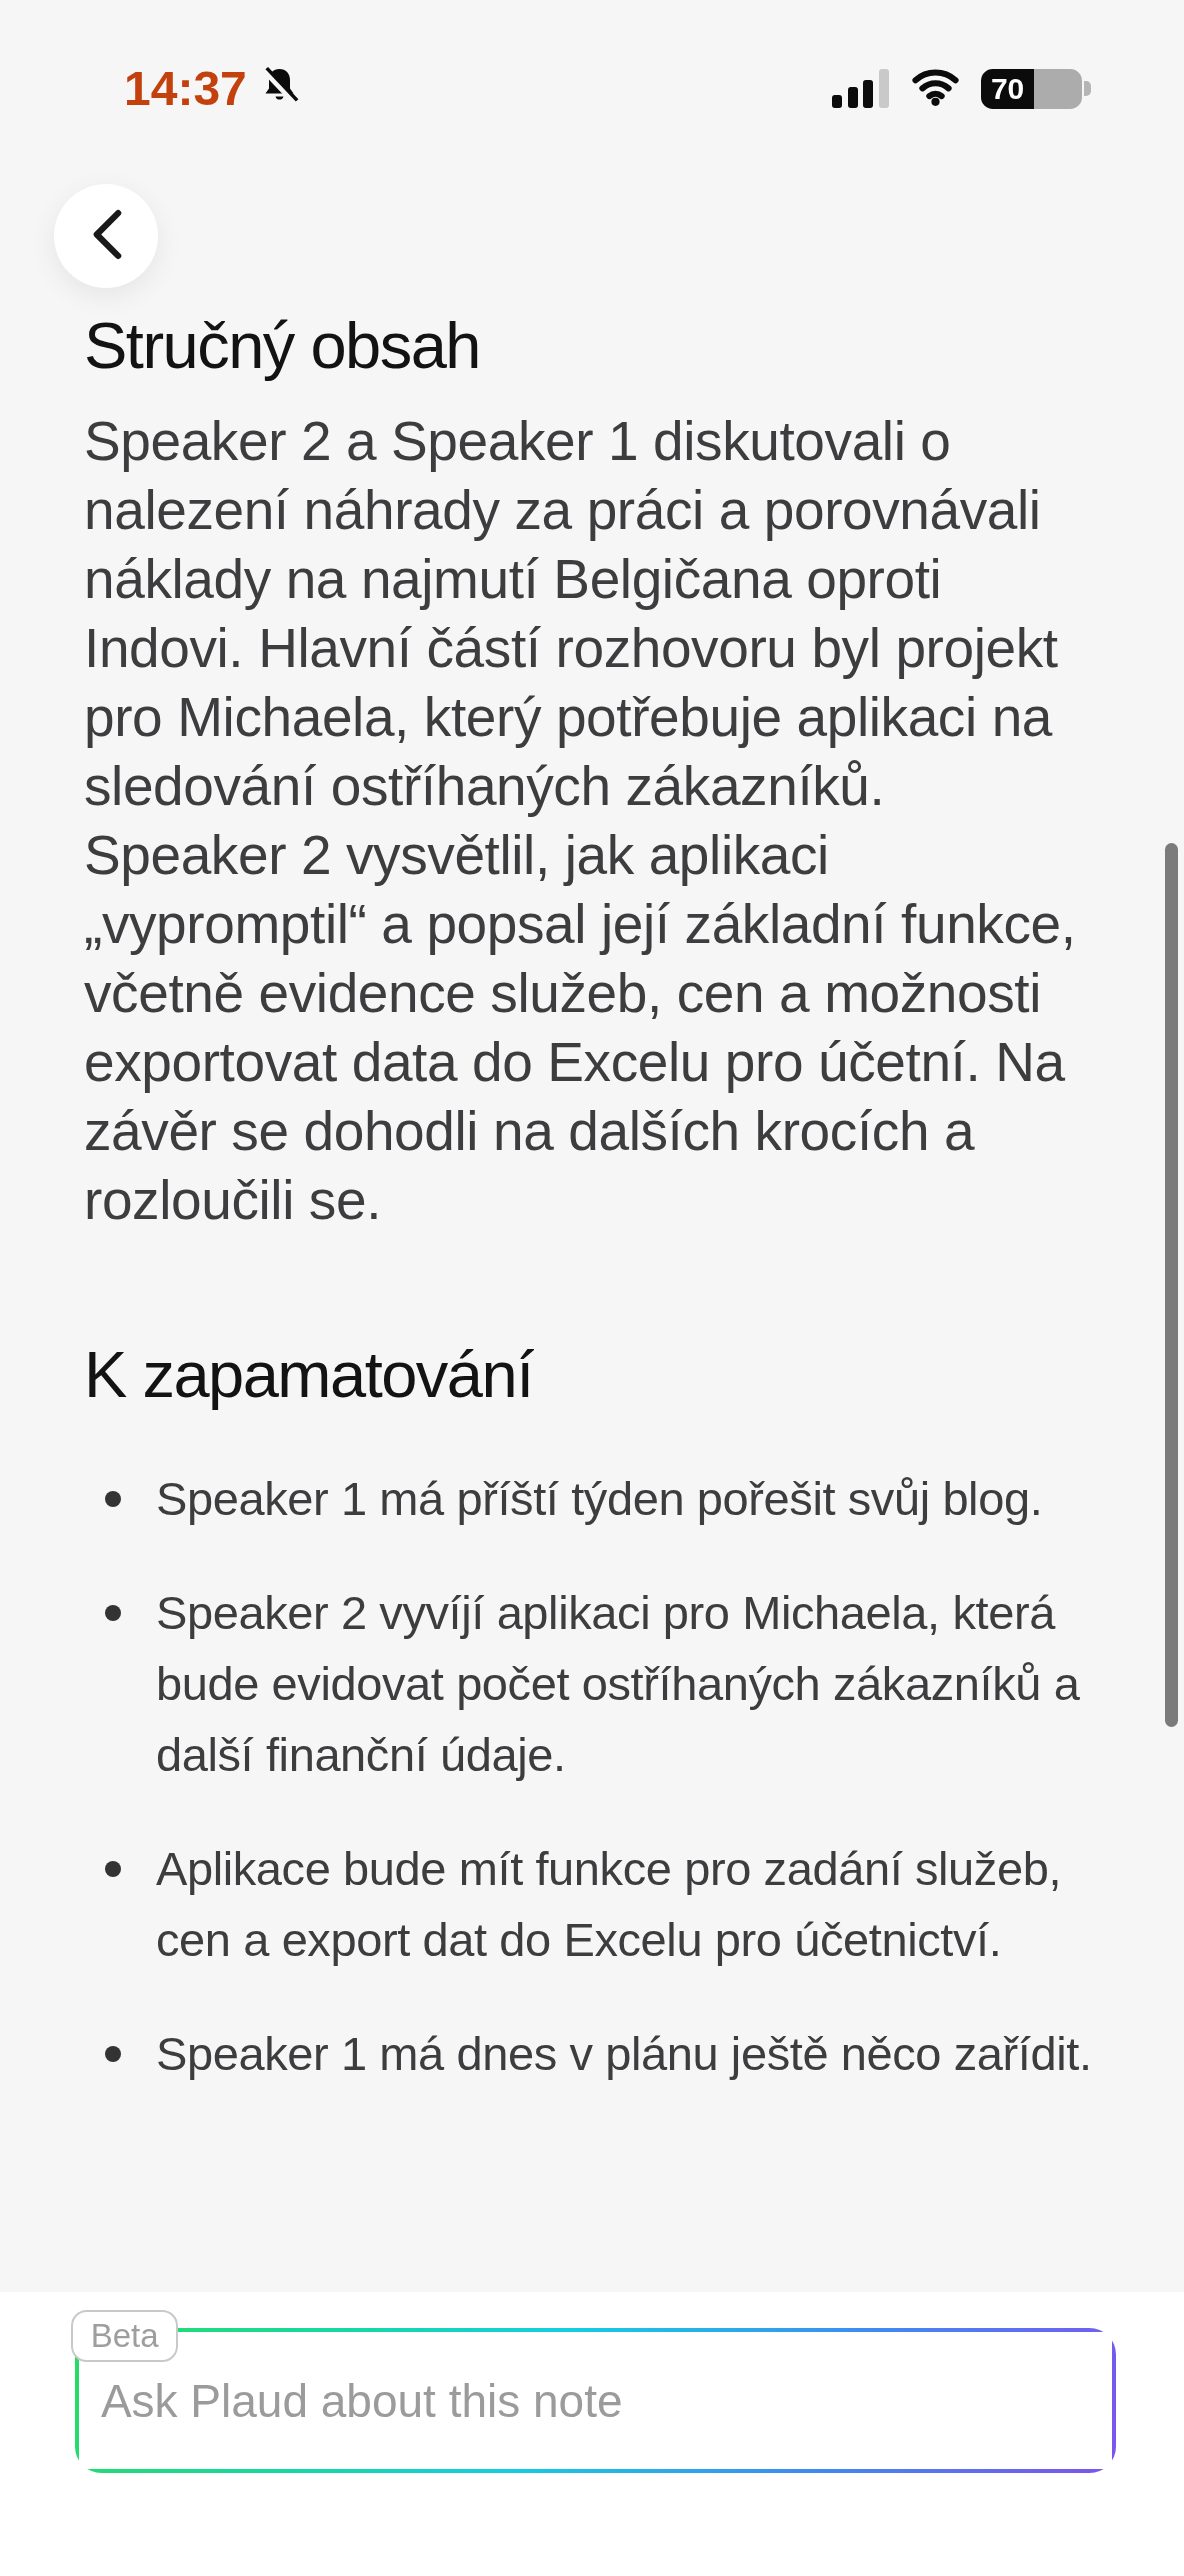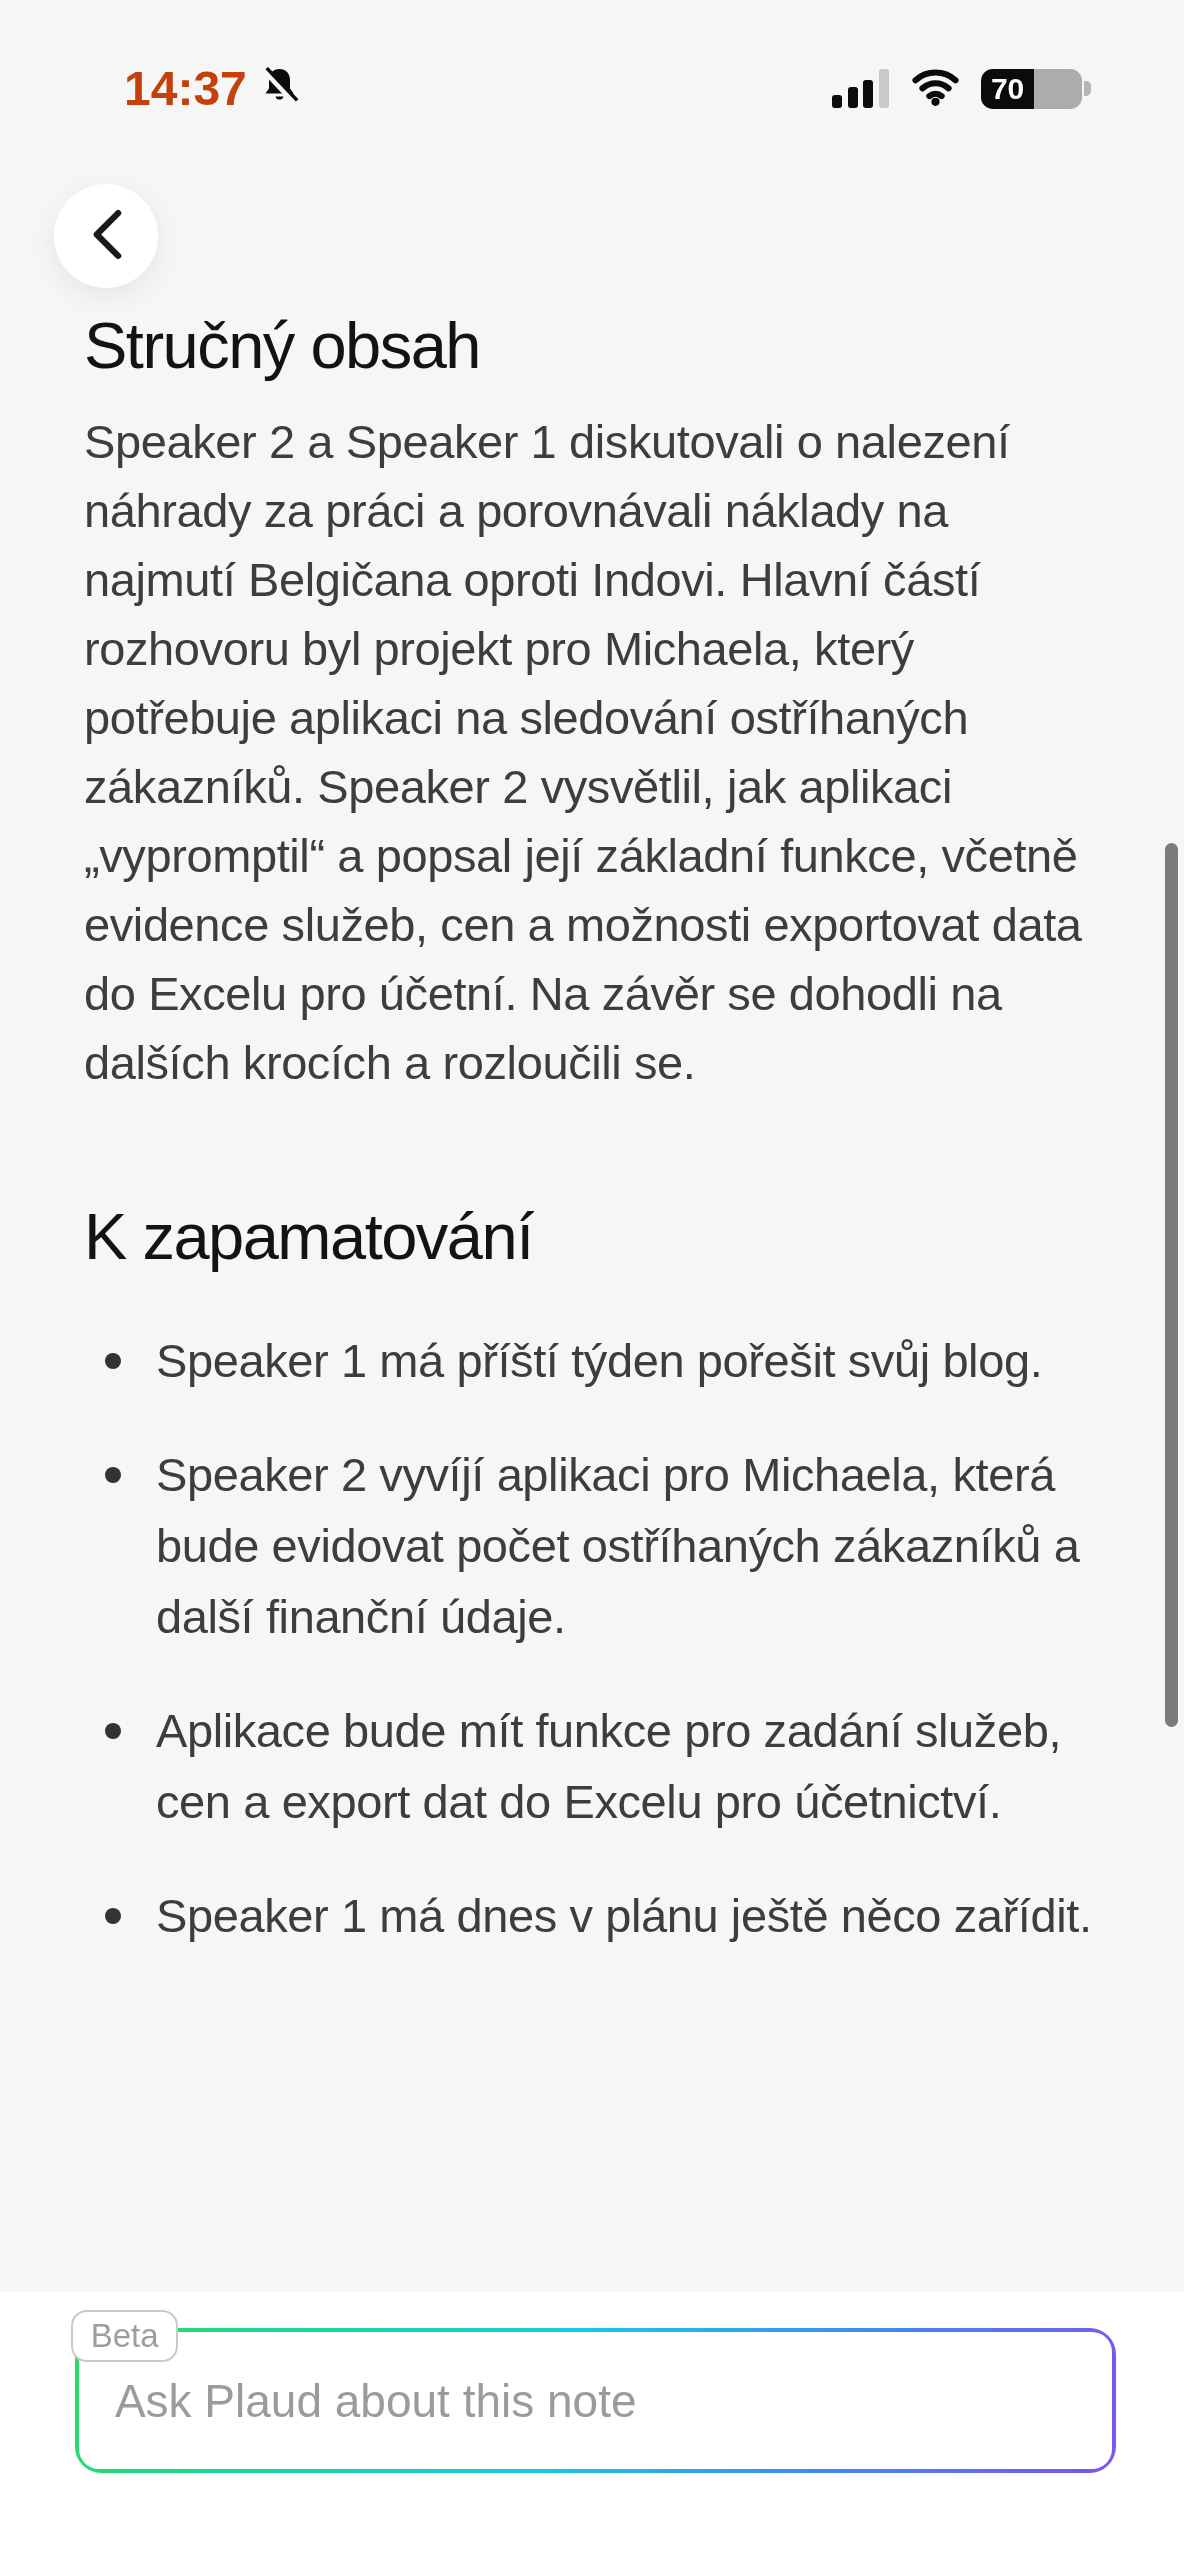--- a/index.html
+++ b/index.html
@@ -62,21 +62,21 @@
   
   .content { padding: 308px 84px 0 84px; }
   h1, h2 {
     margin: 0; font-weight: 400; color: #131313;
     font-size: 65px; line-height: 75px; letter-spacing: -1.5px;
   }
   h1 { margin-bottom: 24px; }
   h2 { margin-top: 102px; margin-bottom: 51px; }
   .body-text {
     margin: 0; max-width: 1027px;
-    font-size: 47px; line-height: 69px; letter-spacing: -0.4px;
+    font-size: 55px; line-height: 69px; letter-spacing: -0.4px;
     color: #3d3d3f;
   }
   ul.takeaways { list-style: none; margin: 0; padding: 0; max-width: 1022px; }
   ul.takeaways li {
     position: relative; padding-left: 72px; margin-bottom: 43px;
     font-size: 47px; line-height: 71px; letter-spacing: -0.4px; color: #3d3d3f;
   }
   ul.takeaways li::before {
     content: ''; position: absolute; left: 20.6px; top: 27.5px;
     width: 16.7px; height: 16.7px; border-radius: 50%; background: #333;
@@ -93,22 +93,22 @@
   .bottom-bar {
     position: absolute; left: 0; right: 0; top: 2292px; bottom: 0;
     background: #ffffff;
   }
   .ask-wrap {
     position: absolute; left: 75px; top: 36px;
     width: 1041px; height: 145px; border-radius: 26.5px; padding: 3.9px;
     background: linear-gradient(113deg, #27DC62 0%, #18D89C 22%, #14CDE0 45%, #3E8BF2 72%, #7F52EF 100%);
   }
   .ask-inner {
-    width: 100%; height: 100%; background: #ffffff; border-radius: 20px;
-    display: flex; align-items: center; padding: 0 34px;
+    width: 100%; height: 100%; background: #ffffff; border-radius: 2px;
+    display: flex; align-items: center; padding: 0 20px;
   }
   .ask-inner input {
     width: 100%; border: none; outline: none; background: transparent;
     font-family: "Liberation Sans", "DejaVu Sans", sans-serif;
     font-size: 46px; color: #444;
   }
   .ask-inner input::placeholder { color: #9b9b9b; opacity: 1; }
   .beta-badge {
     position: absolute; left: 71px; top: 17.7px; z-index: 2;
     min-width: 102px; height: 52px; padding: 0 17.7px;

